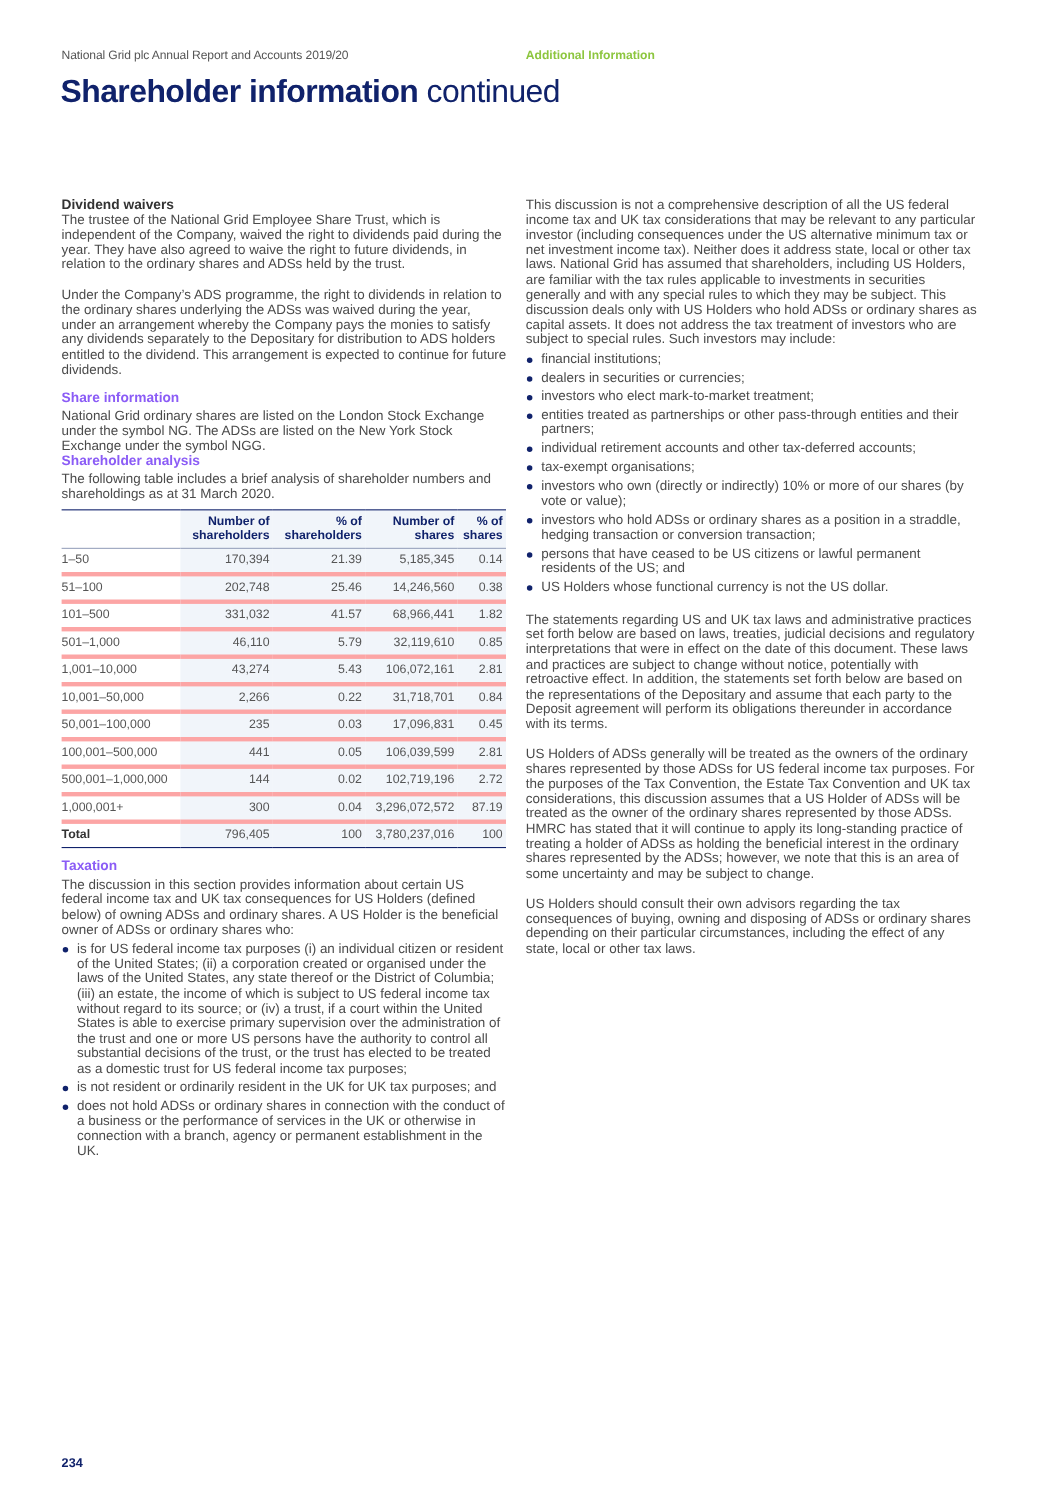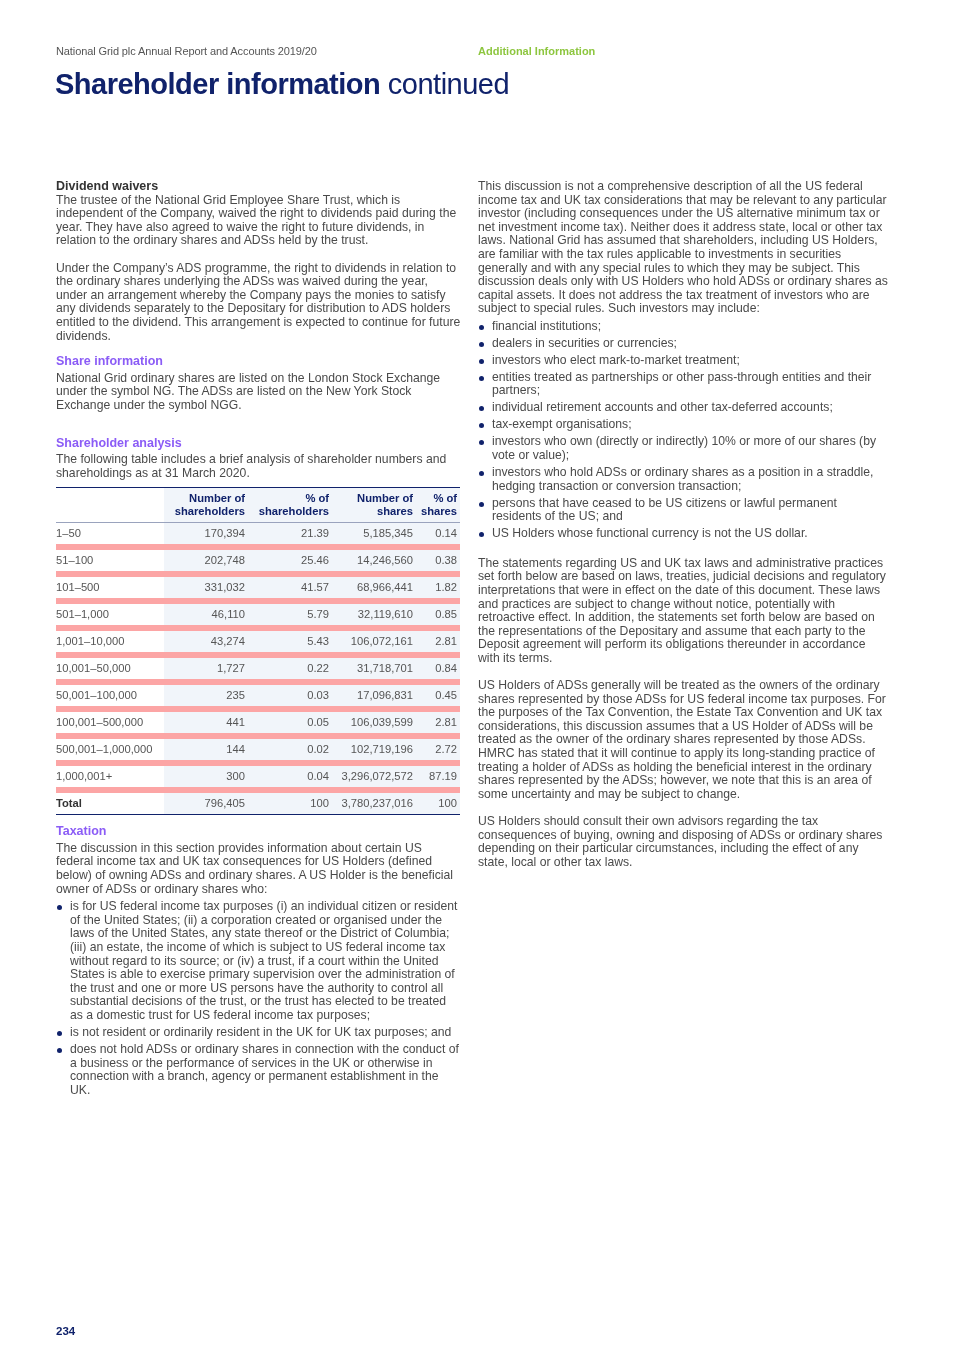--- a/index.html
+++ b/index.html
@@ -14,21 +14,21 @@
   .col-right { left: 478px; width: 410px; }
   .col p { margin: 0 0 13.6px 0; }
   .h-black { font-weight: bold; color: #333; font-size: 12.5px; margin: 0; }
   .h-blue { font-weight: bold; color: #8b5cf6; font-size: 12.5px; margin: 0 0 3px 0; }
   ul.bullets { list-style: none; margin: 0 0 13px 0; padding: 0; }
   ul.bullets li { position: relative; padding-left: 14px; margin-bottom: 3.4px; }
   ul.bullets li::before { content: ""; position: absolute; left: 1px; top: 5px; width: 5px; height: 5px; border-radius: 50%; background: #10226b; }
   table.analysis { width: 404px; border-collapse: collapse; margin: 7px 0 10px 0; font-size: 11.2px; }
   table.analysis th { color: #10226b; font-weight: bold; text-align: right; line-height: 13px; padding: 4px 3px 4px 3px; vertical-align: bottom; }
   table.analysis thead tr { border-top: 1.5px solid #10226b; border-bottom: 1px solid #9aa3bd; }
-  table.analysis td { padding: 0 3px; height: 21px; border-bottom: 6px solid #fca5a5; text-align: right; color: #555; }
+  table.analysis td { padding: 0 3px; height: 21px; border-bottom: 4px solid #fca5a5; text-align: right; color: #555; }
   table.analysis td.band { text-align: left; padding-left: 0; background: #fff; }
   table.analysis th.shade, table.analysis td.shade { background: #f1f5fa; }
   table.analysis tr.total td { font-weight: normal; border-bottom: 1.5px solid #10226b; }
   table.analysis tr.total td.band { font-weight: bold; color: #333; }
   .page-number { position: absolute; top: 1325px; left: 56px; font-size: 11.5px; font-weight: bold; color: #10226b; }
 </style>
 </head>
 <body>
 
 <div class="running-head">National Grid plc Annual Report and Accounts 2019/20</div>
@@ -37,21 +37,21 @@
 
 <div class="col col-left">
   <section>
     <h3 class="h-black">Dividend waivers</h3>
     <p>The trustee of the National Grid Employee Share Trust, which is independent of the Company, waived the right to dividends paid during the year. They have also agreed to waive the right to future dividends, in relation to the ordinary shares and ADSs held by the trust.</p>
     <p style="margin-bottom:6px">Under the Company’s ADS programme, the right to dividends in relation to the ordinary shares underlying the ADSs was waived during the year, under an arrangement whereby the Company pays the monies to satisfy any dividends separately to the Depositary for distribution to ADS holders entitled to the dividend. This arrangement is expected to continue for future dividends.</p>
   </section>
 
   <section>
     <h3 class="h-blue" style="margin-top:12px">Share information</h3>
-    <p style="margin-bottom:24px">National Grid ordinary shares are listed on the London Stock Exchange under the symbol NG. The ADSs are listed on the New York Stock Exchange under the symbol NGG.</p>
+    <p style="margin-bottom:0">National Grid ordinary shares are listed on the London Stock Exchange under the symbol NG. The ADSs are listed on the New York Stock Exchange under the symbol NGG.</p>
   </section>
 
   <section>
     <h3 class="h-blue">Shareholder analysis</h3>
     <p style="margin-bottom:0">The following table includes a brief analysis of shareholder numbers and shareholdings as at 31 March 2020.</p>
     <table class="analysis">
       <thead>
         <tr>
           <th style="width:102px"></th>
           <th class="shade" style="width:78px">Number of shareholders</th>
@@ -91,21 +91,21 @@
           </tr>
           <tr>
             <td class="band">1,001–10,000</td>
             <td class="shade">43,274</td>
             <td class="shade">5.43</td>
             <td class="shade">106,072,161</td>
             <td class="shade">2.81</td>
           </tr>
           <tr>
             <td class="band">10,001–50,000</td>
-            <td class="shade">1,727</td>
+            <td class="shade">2,266</td>
             <td class="shade">0.22</td>
             <td class="shade">31,718,701</td>
             <td class="shade">0.84</td>
           </tr>
           <tr>
             <td class="band">50,001–100,000</td>
             <td class="shade">235</td>
             <td class="shade">0.03</td>
             <td class="shade">17,096,831</td>
             <td class="shade">0.45</td>

